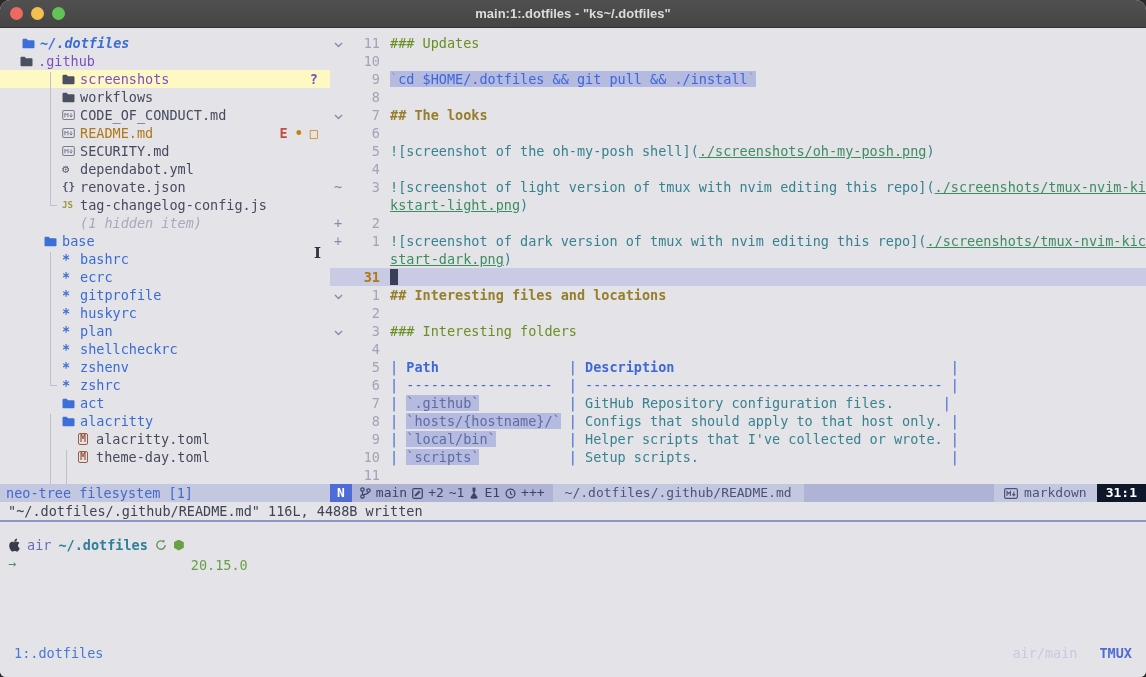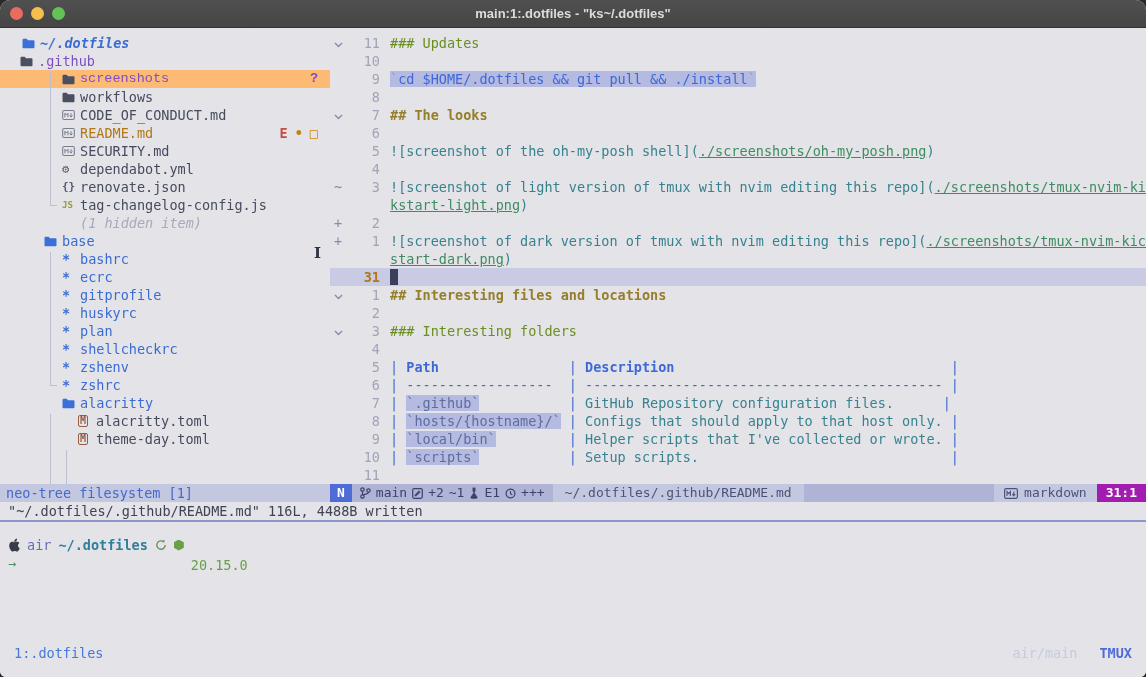--- a/index.html
+++ b/index.html
@@ -19,21 +19,21 @@
   .lights { position:absolute; left:10px; top:0; height:100%; display:flex; align-items:center; gap:8px; }
   .light { width:13px; height:13px; border-radius:50%; }
   .light.red { background:#ec6a5e; } .light.yellow { background:#f4bf4f; } .light.green { background:#61c454; }
   
   .content { position:relative; flex:1; background:#e3e3e8; color:#464b5d; }
   .main-row { display:flex; height:474px; }
   
   .neotree { width:330px; flex:none; display:flex; flex-direction:column; position:relative; }
   .tree-rows { height:456px; padding-top:6px; position:relative; overflow:hidden; }
   .trow { height:18px; display:flex; align-items:center; position:relative; white-space:pre; }
-  .trow.sel { background:#fdba74;font-family:Liberation Mono, monospace; }
+  .trow.sel { background:#fef9c3; }
   .ticon { width:16px; flex:none; display:inline-flex; align-items:center; justify-content:flex-start; margin-right:2px; }
   .tlabel { flex:none; }
   .tspacer { flex:1; }
   .tbadges { flex:none; padding-right:12px; display:flex; gap:7px; font-weight:bold; }
   .t-blue { color:#3a6cd4; } .t-purple { color:#7e4fc0; } .t-dark { color:#464b5d; }
   .t-orange { color:#b27716; } .t-dim { color:#a8aabb; font-style:italic; }
   .t-root { color:#3a6cd4; font-weight:bold; font-style:italic; }
   .b-purple { color:#7e4fc0; } .b-red { color:#c64b3e; } .b-dot { color:#c2830f; } .b-sq { color:#d08712; font-weight:normal; }
   .guide { position:absolute; width:1px; background:#bcbfce; }
   .guide-stub { position:absolute; height:1px; background:#bcbfce; }
@@ -65,21 +65,21 @@
   .tcode { background:#b4bae0; color:#5e6ca0; }
   .cursorblk { display:inline-block; width:8px; height:16px; background:#3a4059; vertical-align:-3px; }
   
   .status-main { height:18px; flex:none; display:flex; align-items:stretch; font-size:13px; }
   .seg { display:flex; align-items:center; white-space:pre; }
   .seg-a { background:#4e6bd8; color:#fff; font-weight:bold; padding:0 7px; }
   .seg-b { background:#afb4d6; color:#3d4268; padding:0 8px; gap:5px; }
   .seg-file { background:#c4c7e0; color:#4c5378; padding:0 12px; }
   .seg-fill { background:#afb4d6; flex:1; }
   .seg-x { background:#c4c7e0; color:#4c5378; padding:0 10px; gap:6px; }
-  .seg-z { background:#a21caf; color:#fff; font-weight:bold; padding:0 9px; }
+  .seg-z { background:#0f172a; color:#fff; font-weight:bold; padding:0 9px; }
   .sl-ico { display:inline-flex; align-items:center; }
   
   .cmdline { height:18px; padding-left:8px; white-space:pre; color:#3f4354; }
   .pane-border { height:0; border-top:2px solid #8b96c8; }
   .shell { padding:14px 0 0 8px; }
   .promptline { height:18px; display:flex; align-items:center; gap:7px; white-space:pre; }
   .p-host { color:#6770b8; }
   .p-cwd { color:#2f7e9a; font-weight:bold; }
   .p-node { color:#69a046;margin-top:39px; }
   .p-arrow { color:#4f8d62; height:18px; }
@@ -140,20 +140,23 @@
                   <path fill="#3d6fd8" d="M.5 2q0-1.2 1.2-1.2h3l1.2 1.5h5.6q1 0 1 1v6q0 1-1 1H1.5q-1 0-1-1z"></path>
                 </svg></span><span class="tlabel t-blue">base</span><span class="tspacer"></span></div>
             <div class="trow" style="padding-left: 62px;"><span class="ticon"><span class="icon-star">*</span></span><span class="tlabel t-blue">bashrc</span><span class="tspacer"></span></div>
             <div class="trow" style="padding-left: 62px;"><span class="ticon"><span class="icon-star">*</span></span><span class="tlabel t-blue">ecrc</span><span class="tspacer"></span></div>
             <div class="trow" style="padding-left: 62px;"><span class="ticon"><span class="icon-star">*</span></span><span class="tlabel t-blue">gitprofile</span><span class="tspacer"></span></div>
             <div class="trow" style="padding-left: 62px;"><span class="ticon"><span class="icon-star">*</span></span><span class="tlabel t-blue">huskyrc</span><span class="tspacer"></span></div>
             <div class="trow" style="padding-left: 62px;"><span class="ticon"><span class="icon-star">*</span></span><span class="tlabel t-blue">plan</span><span class="tspacer"></span></div>
             <div class="trow" style="padding-left: 62px;"><span class="ticon"><span class="icon-star">*</span></span><span class="tlabel t-blue">shellcheckrc</span><span class="tspacer"></span></div>
             <div class="trow" style="padding-left: 62px;"><span class="ticon"><span class="icon-star">*</span></span><span class="tlabel t-blue">zshenv</span><span class="tspacer"></span></div>
             <div class="trow" style="padding-left: 62px;"><span class="ticon"><span class="icon-star">*</span></span><span class="tlabel t-blue">zshrc</span><span class="tspacer"></span></div>
+            <div class="trow" style="padding-left: 62px;"><span class="ticon"><svg width="13" height="11" viewBox="0 0 13 11">
+                  <path fill="#3d6fd8" d="M.5 2q0-1.2 1.2-1.2h3l1.2 1.5h5.6q1 0 1 1v6q0 1-1 1H1.5q-1 0-1-1z"></path>
+                </svg></span><span class="tlabel t-blue">act</span><span class="tspacer"></span></div>
             <div class="trow" style="padding-left: 62px;"><span class="ticon"><svg width="13" height="11" viewBox="0 0 13 11">
                   <path fill="#3d6fd8" d="M.5 2q0-1.2 1.2-1.2h3l1.2 1.5h5.6q1 0 1 1v6q0 1-1 1H1.5q-1 0-1-1z"></path>
                 </svg></span><span class="tlabel t-blue">alacritty</span><span class="tspacer"></span></div>
             <div class="trow" style="padding-left: 78px;"><span class="ticon"><span class="icon-toml">M</span></span><span class="tlabel t-dark">alacritty.toml</span><span class="tspacer"></span></div>
             <div class="trow" style="padding-left: 78px;"><span class="ticon"><span class="icon-toml">M</span></span><span class="tlabel t-dark">theme-day.toml</span><span class="tspacer"></span></div>
             <div class="guide" style="left: 50px; top: 44px; height: 133px;"></div>
             <div class="guide-stub" style="left: 50px; top: 177px; width: 7px;"></div>
             <div class="guide" style="left: 50px; top: 224px; height: 133px;"></div>
             <div class="guide-stub" style="left: 50px; top: 357px; width: 7px;"></div>
             <div class="guide" style="left: 50px; top: 386px; height: 70px;"></div>

